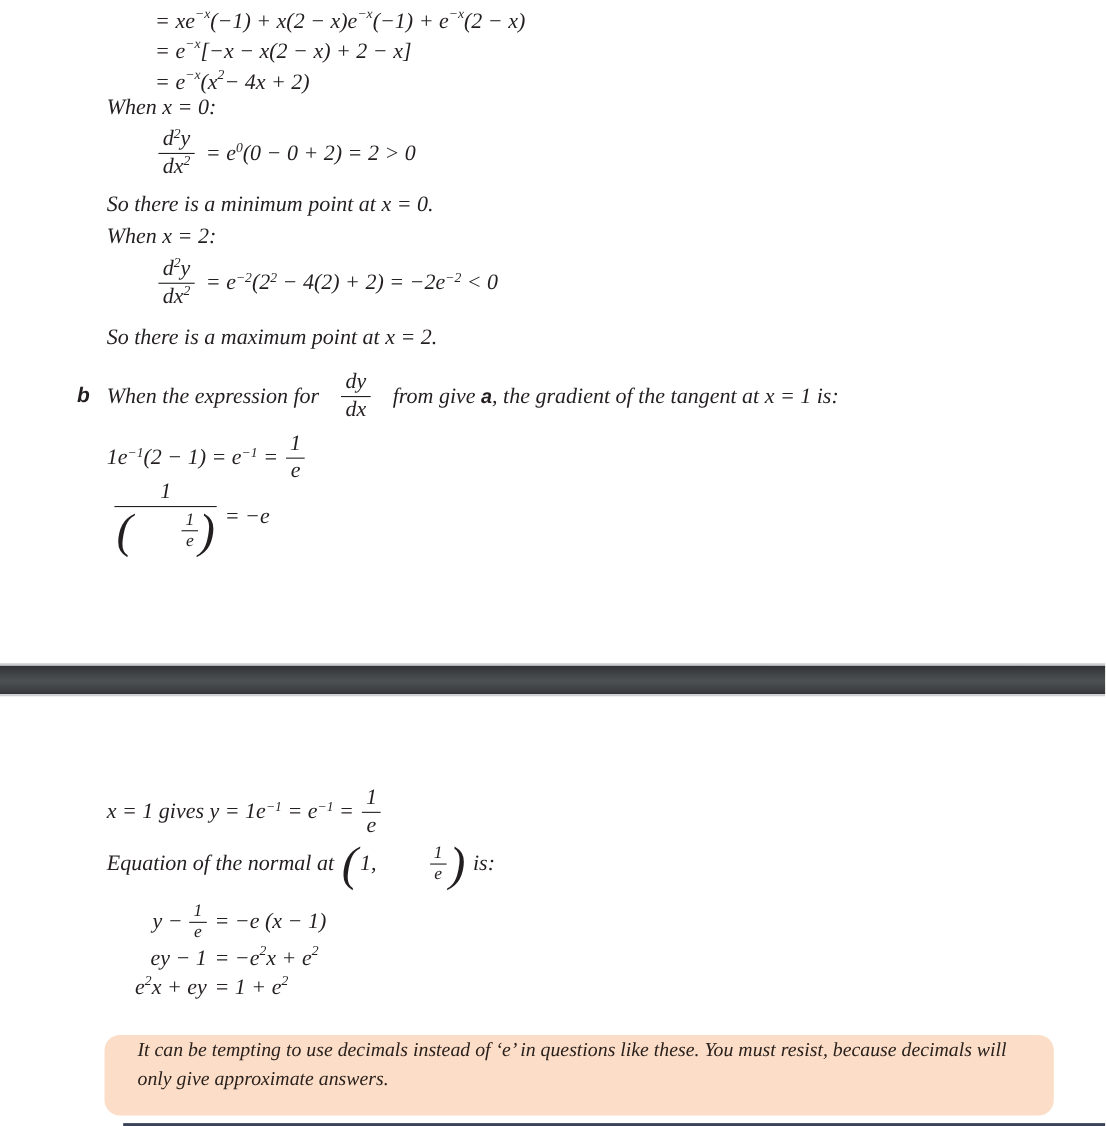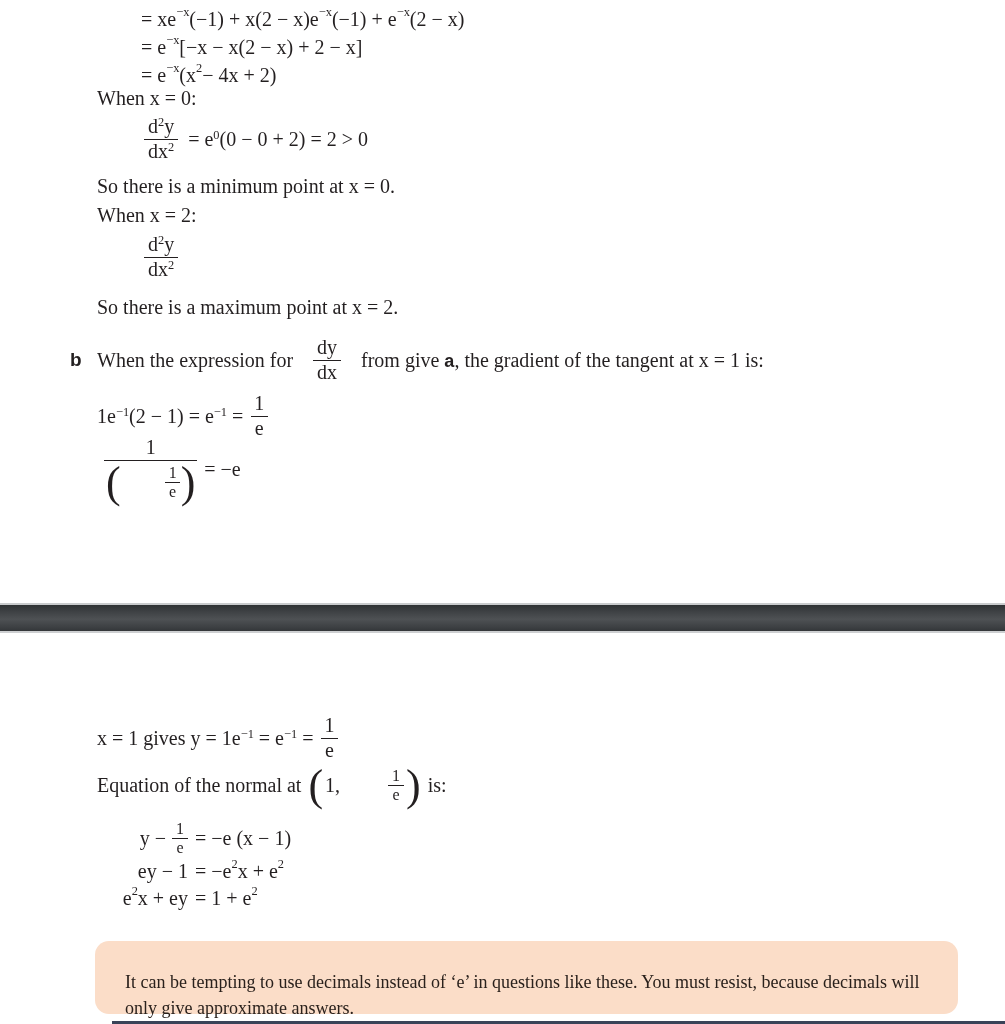--- a/index.html
+++ b/index.html
@@ -1,17 +1,17 @@
 <!DOCTYPE html>
 <html><head>
 <meta charset="utf-8">
 <style>
   html,body{margin:0;padding:0;background:#ffffff;}
   .canvas{position:relative;width:1005px;height:1024px;background:#ffffff;overflow:hidden;
-          font-family:"Liberation Serif","DejaVu Serif",serif;color:#231f20;}
+          font-family:"Liberation Serif","DejaVu Serif",serif;color:#231f20;font-style:italic;}
   .abs{position:absolute;}
   .text,.math{font-size:20px;color:#231f20;white-space:nowrap;}
   .mline{height:28px;display:flex;align-items:center;}
   .row{display:flex;align-items:center;}
   sup{font-size:62%;line-height:0;vertical-align:baseline;position:relative;top:-0.55em;}
   .frac{display:inline-flex;flex-direction:column;align-items:center;line-height:1.18;
         font-size:20px;vertical-align:middle;margin-left:44px;}
   .frac .num,.frac .den{padding:0 4px;white-space:nowrap;text-align:center;}
   .frac .den{border-top:1.6px solid #231f20;text-align:center;}
   .frac.sm{font-size:16px;line-height:1.15;}
@@ -24,21 +24,21 @@
   .gap-l{margin-left:10px;}
   .gap-s{margin-left:7px;}
   .eqgrid{display:grid;grid-template-columns:86px auto;align-items:center;}
   .eqgrid .cell{min-height:27px;display:flex;align-items:center;}
   .eqgrid .lhs{justify-content:flex-end;text-align:right;}
   .eqgrid .rhs{padding-left:7px;}
   .separator{left:0;top:603px;width:1005px;height:30px;box-sizing:border-box;
              border-top:2px solid #c9cbcd;border-bottom:2px solid #cdcfd1;
              background:linear-gradient(180deg,#2f3234 0%,#3e4144 25%,#4e5154 55%,#3a3d40 90%,#333639 100%);}
   .tipbox{left:95px;top:941px;width:863px;height:73px;border-radius:14px;background:#fbddc8;box-sizing:border-box;}
-  .tiptext{padding:28px 26px 0 30px;font-size:18px;line-height:26px;color:#2a211c;}
+  .tiptext{padding:0 26px 0 30px;font-size:18px;line-height:26px;color:#2a211c;}
   .bottomstrip{left:112px;top:1021px;width:893px;height:3px;background:#3a4358;}
 </style>
 </head>
 <body>
 
 <div class="canvas">
 
   <div class="abs math" style="left:141px;top:5px;">
     <div class="mline">= xe<sup>−x</sup>(−1) + x(2 − x)e<sup>−x</sup>(−1) + e<sup>−x</sup>(2 − x)</div>
     <div class="mline">= e<sup>−x</sup>[−x − x(2 − x) + 2 − x]</div>
@@ -57,20 +57,21 @@
 
   <div class="abs text" style="left:97px;top:175px;">So there is a minimum point at x = 0.</div>
 
   <div class="abs text" style="left:97px;top:204px;">When x = 2:</div>
 
   <div class="abs row" style="left:100px;top:233px;">
     <span class="frac">
       <span class="num">d<sup>2</sup>y</span>
       <span class="den">dx<sup>2</sup></span>
     </span>
+    <span class="math gap-l">= e<sup>−2</sup>(2<sup>2</sup> − 4(2) + 2) = −2e<sup>−2</sup> &lt; 0</span>
   </div>
 
   <div class="abs text" style="left:97px;top:296px;">So there is a maximum point at x = 2.</div>
 
   <div class="abs row" style="left:70px;top:336px;">
     <span class="blabel">b</span>
     <span class="math">When the expression for</span>
     <span class="frac" style="margin:0 20px;">
       <span class="num">dy</span>
       <span class="den">dx</span>

